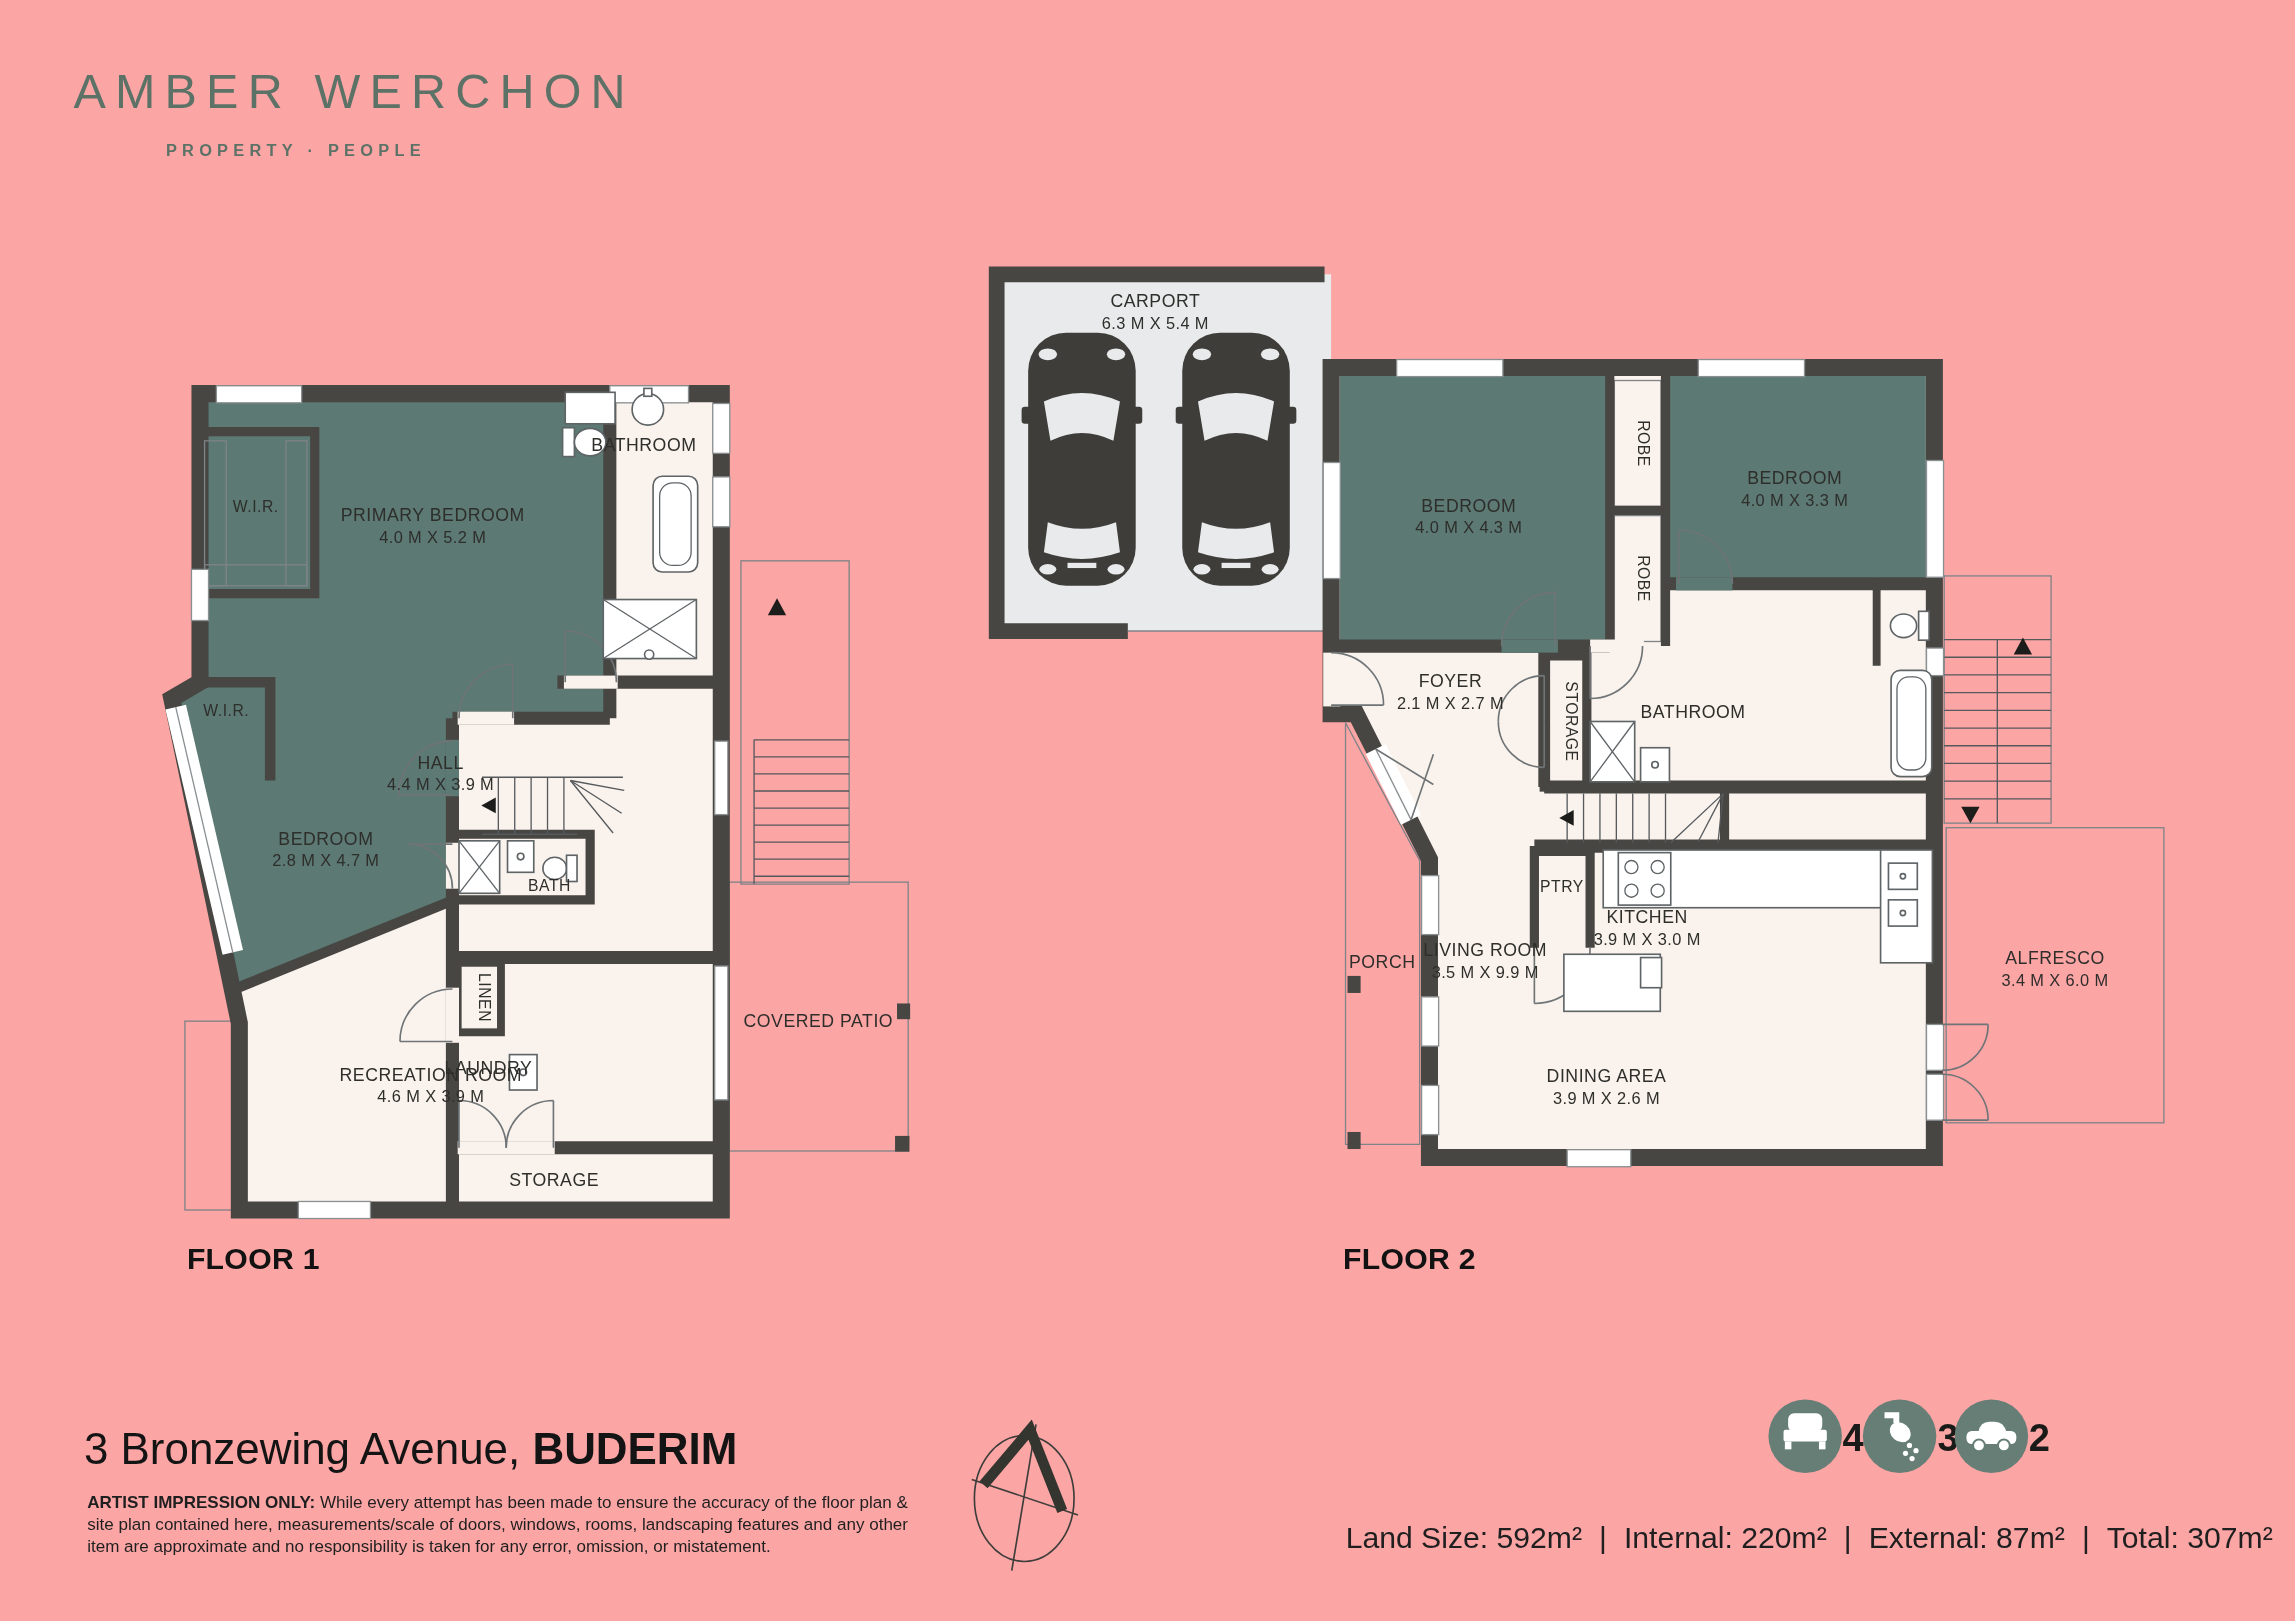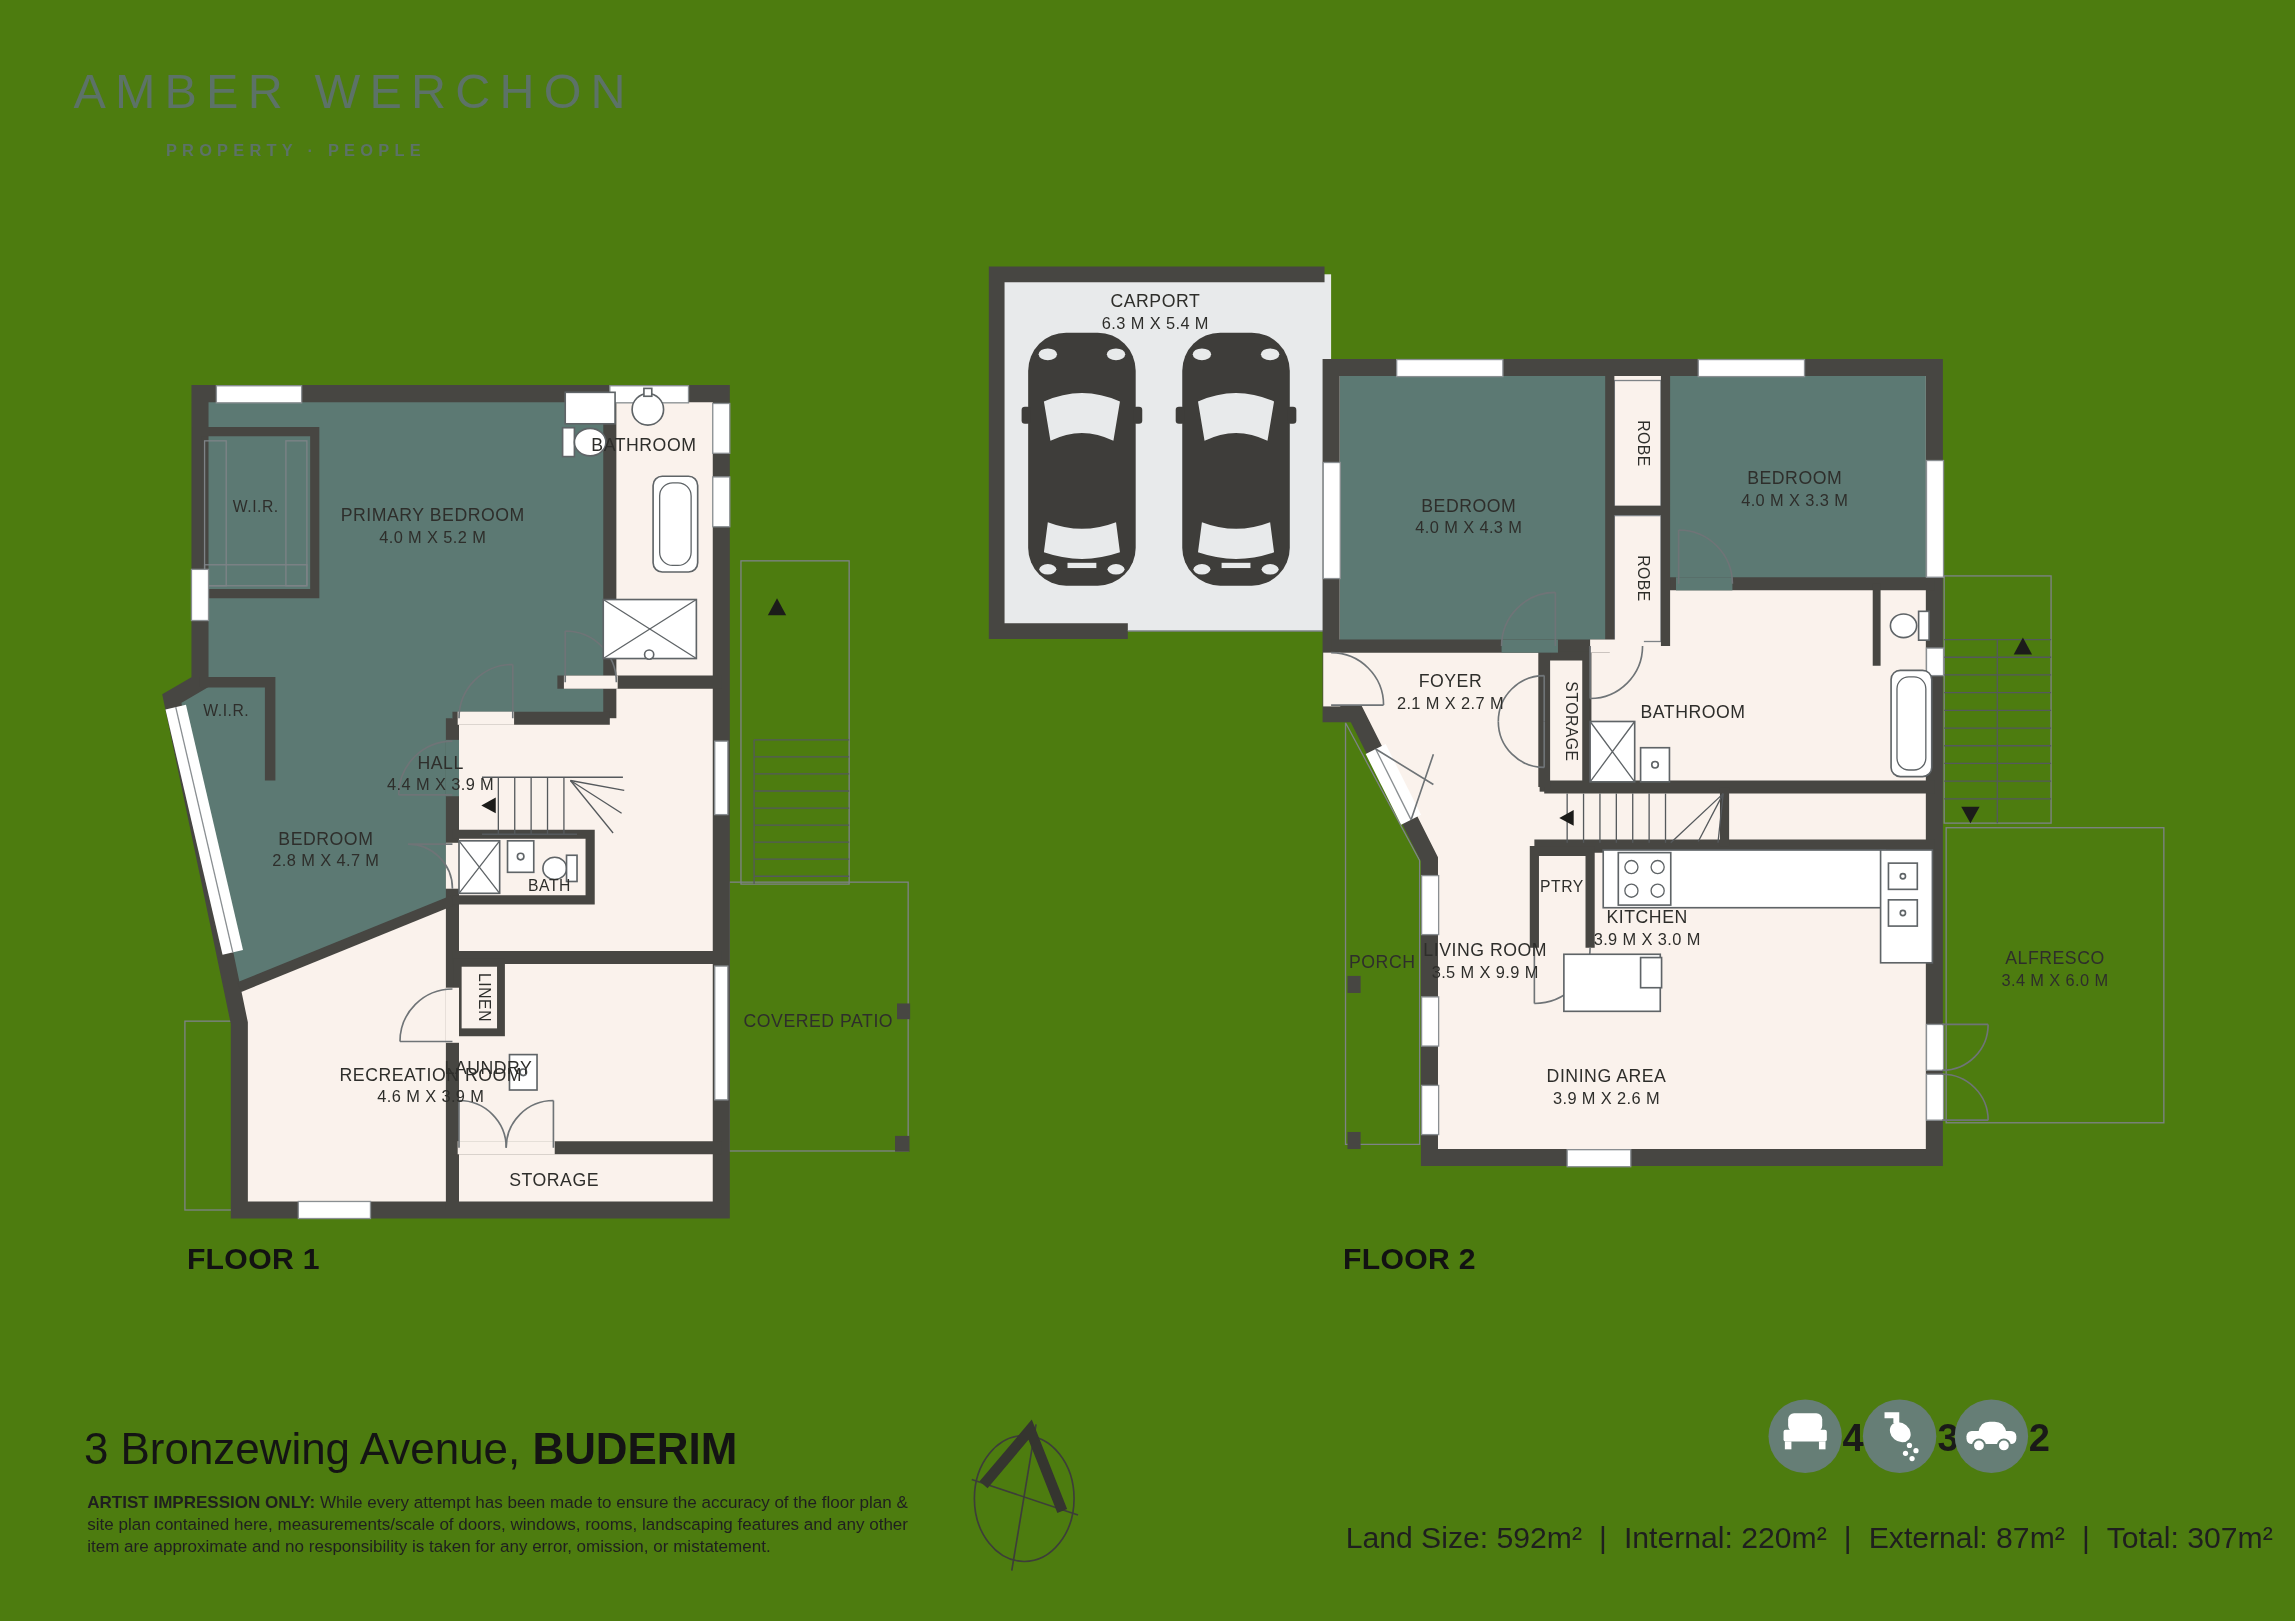--- a/index.html
+++ b/index.html
@@ -1,16 +1,16 @@
 <!DOCTYPE html>
 <html style="font-size:10.5px"><head>
 <meta charset="utf-8">
 <style>
   html,body{margin:0;padding:0;background:#fff;}
-  .page{position:relative;width:2295px;height:1622px;background:#4d7c0f;overflow:hidden;
+  .page{position:relative;width:2295px;height:1622px;background:#fca5a5;overflow:hidden;
         font-family:"Liberation Sans",sans-serif;}
   .plan-svg{position:absolute;left:0;top:0;width:2295px;height:1622px;}
   text{font-family:"Liberation Sans",sans-serif;}
   .room-name{font-size:27px;fill:#2e2e2b;letter-spacing:.8px;text-anchor:middle;}
   .room-dims{font-size:25px;fill:#2e2e2b;letter-spacing:.6px;text-anchor:middle;}
   .room-small{font-size:24px;fill:#2e2e2b;letter-spacing:.8px;text-anchor:middle;}
   .floor-label{font-size:46px;font-weight:700;fill:#121212;letter-spacing:.5px;}
   .logo-name{font-size:74px;fill:#5c7267;letter-spacing:14px;font-weight:400;}
   .logo-tag{font-size:25px;fill:#5c7267;letter-spacing:8px;font-weight:700;}
   .addr{font-size:67px;fill:#141414;}

